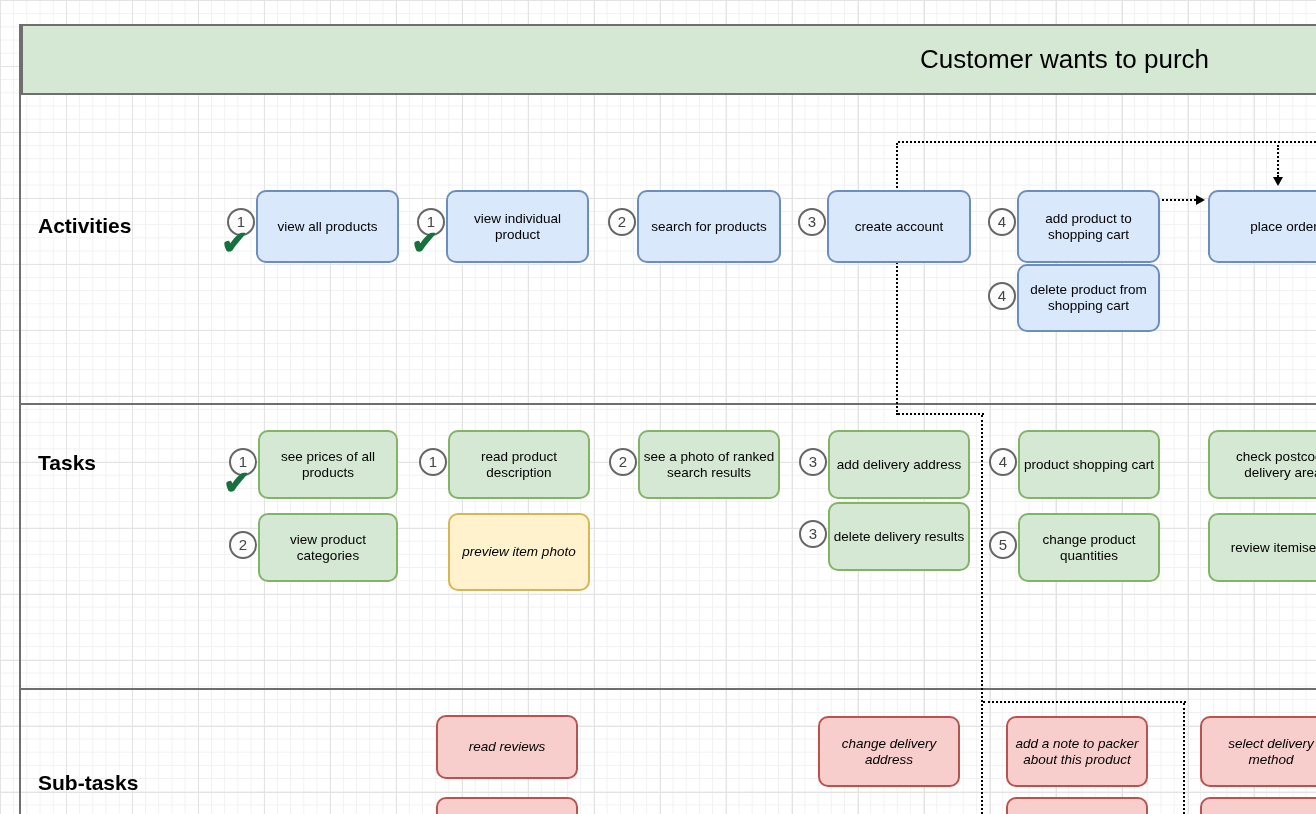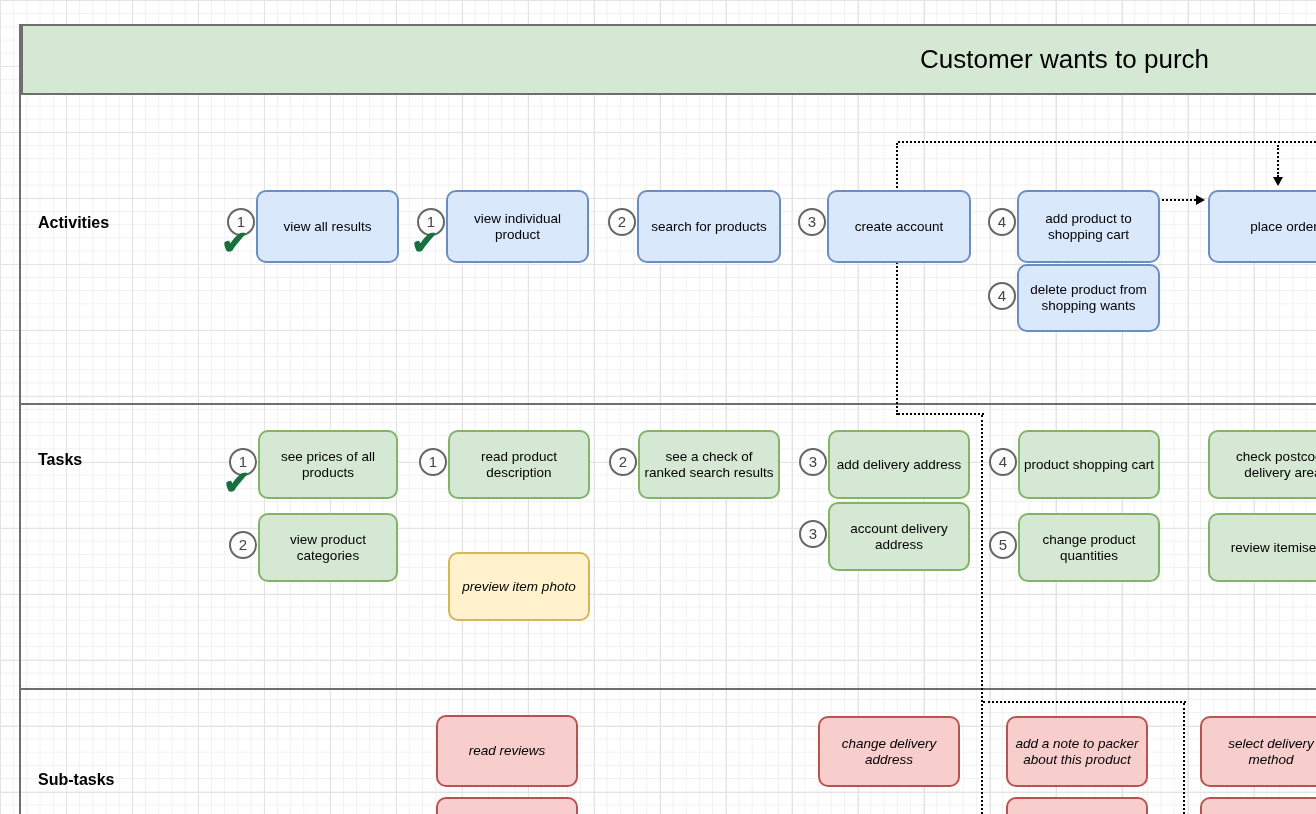--- a/index.html
+++ b/index.html
@@ -14,21 +14,21 @@
       linear-gradient(90deg, #f1f1f1 1px, transparent 1px);
     background-size:66px 66px,66px 66px,13.2px 13.2px,13.2px 13.2px;
   }
   .frame-left{position:absolute;left:19px;top:24px;width:2px;height:790px;background:var(--frame-stroke);z-index:1;}
   .lane-divider{position:absolute;left:19px;width:1297px;height:2px;background:var(--frame-stroke);z-index:1;}
   #divider-activities-tasks{top:403px;}
   #divider-tasks-subtasks{top:688px;}
   .header{position:absolute;left:21px;top:24px;width:1379px;height:71px;box-sizing:border-box;
     background:var(--header-fill);border:2px solid var(--frame-stroke);display:flex;align-items:center;z-index:1;}
   .header-title{padding-left:897px;font-size:26px;color:#000;white-space:nowrap;}
-  .lane-label{position:absolute;left:38px;font-weight:bold;font-size:16px;color:#000;z-index:2;}
+  .lane-label{position:absolute;left:38px;font-weight:bold;font-size:21px;color:#000;z-index:2;}
   #lane-label-activities{top:214px;}
   #lane-label-tasks{top:451px;}
   #lane-label-subtasks{top:771px;text-align:right;}
 
   .node{position:absolute;box-sizing:border-box;border-radius:10px;display:flex;align-items:center;justify-content:center;
     text-align:center;font-size:13.5px;line-height:16px;padding:2px 3px;color:#000;z-index:2;}
   .node.blue{background:var(--blue-fill);border:2px solid var(--blue-stroke);}
   .node.green{background:var(--green-fill);border:2px solid var(--green-stroke);}
   .node.yellow{background:var(--yellow-fill);border:2px solid var(--yellow-stroke);}
   .node.red{background:var(--red-fill);border:2px solid var(--red-stroke);}
@@ -67,21 +67,21 @@
     <div class="conn-v" style="left: 981px; top: 415px; height: 399px;"></div>
     <div class="conn-h" style="left: 983px; top: 701px; width: 203px;"></div>
     <div class="conn-v" style="left: 1183px; top: 703px; height: 111px;"></div>
     <div class="conn-v" style="left: 1277px; top: 145px; height: 32px;"></div>
     <div class="arrow-down" style="left: 1273px; top: 177px;"></div>
     <div class="conn-h" style="left: 1162px; top: 199px; width: 34px;"></div>
     <div class="arrow-right" style="left: 1196px; top: 195px;"></div>
   </div>
 <div id="node-layer">
     <div class="node blue" style="left: 256px; top: 190px; width: 143px; height: 73px;">
-      <span>view all results</span>
+      <span>view all products</span>
       <div class="badge">1</div>
       <div class="check">✔</div>
     </div>
     <div class="node blue" style="left: 446px; top: 190px; width: 143px; height: 73px;">
       <span>view individual product</span>
       <div class="badge">1</div>
       <div class="check">✔</div>
     </div>
     <div class="node blue" style="left: 637px; top: 190px; width: 144px; height: 73px;">
       <span>search for products</span>
@@ -89,69 +89,69 @@
     </div>
     <div class="node blue" style="left: 827px; top: 190px; width: 144px; height: 73px;">
       <span>create account</span>
       <div class="badge">3</div>
     </div>
     <div class="node blue" style="left: 1017px; top: 190px; width: 143px; height: 73px;">
       <span>add product to shopping cart</span>
       <div class="badge">4</div>
     </div>
     <div class="node blue" style="left: 1017px; top: 264px; width: 143px; height: 68px;">
-      <span>delete product from shopping wants</span>
+      <span>delete product from shopping cart</span>
       <div class="badge">4</div>
     </div>
     <div class="node blue" style="left: 1208px; top: 190px; width: 152px; height: 73px;">
       <span>place order</span>
     </div>
     <div class="node green" style="left: 258px; top: 430px; width: 140px; height: 69px;">
       <span>see prices of all products</span>
       <div class="badge">1</div>
       <div class="check">✔</div>
     </div>
     <div class="node green" style="left: 258px; top: 513px; width: 140px; height: 69px;">
       <span>view product categories</span>
       <div class="badge">2</div>
     </div>
     <div class="node green" style="left: 448px; top: 430px; width: 142px; height: 69px;">
       <span>read product description</span>
       <div class="badge">1</div>
     </div>
-    <div class="node yellow italic" style="left: 448px; top: 513px; width: 142px; height: 69px; margin-top: 39px;">
+    <div class="node yellow italic" style="left: 448px; top: 513px; width: 142px; height: 78px;">
       <span>preview item photo</span>
     </div>
     <div class="node green" style="left: 638px; top: 430px; width: 142px; height: 69px;">
-      <span>see a check of ranked search results</span>
+      <span>see a photo of ranked search results</span>
       <div class="badge">2</div>
     </div>
     <div class="node green" style="left: 828px; top: 430px; width: 142px; height: 69px;">
       <span>add delivery address</span>
       <div class="badge">3</div>
     </div>
     <div class="node green" style="left: 828px; top: 502px; width: 142px; height: 69px;">
-      <span>account delivery address</span>
+      <span>delete delivery results</span>
       <div class="badge">3</div>
     </div>
     <div class="node green" style="left: 1018px; top: 430px; width: 142px; height: 69px;">
       <span>product shopping cart</span>
       <div class="badge">4</div>
     </div>
     <div class="node green" style="left: 1018px; top: 513px; width: 142px; height: 69px;">
       <span>change product quantities</span>
       <div class="badge">5</div>
     </div>
     <div class="node green" style="left: 1208px; top: 430px; width: 150px; height: 69px;">
       <span>check postcode delivery area</span>
     </div>
     <div class="node green" style="left: 1208px; top: 513px; width: 150px; height: 69px;">
       <span>review itemised o</span>
     </div>
-    <div class="node red italic" style="left: 436px; top: 715px; width: 142px; height: 72px;">
+    <div class="node red italic" style="left: 436px; top: 715px; width: 142px; height: 64px;">
       <span>read reviews</span>
     </div>
     <div class="node red italic" style="left: 818px; top: 716px; width: 142px; height: 71px;">
       <span>change delivery address</span>
     </div>
     <div class="node red italic" style="left: 1006px; top: 716px; width: 142px; height: 71px;">
       <span>add a note to packer about this product</span>
     </div>
     <div class="node red italic" style="left: 1200px; top: 716px; width: 142px; height: 71px;">
       <span>select delivery method</span>

